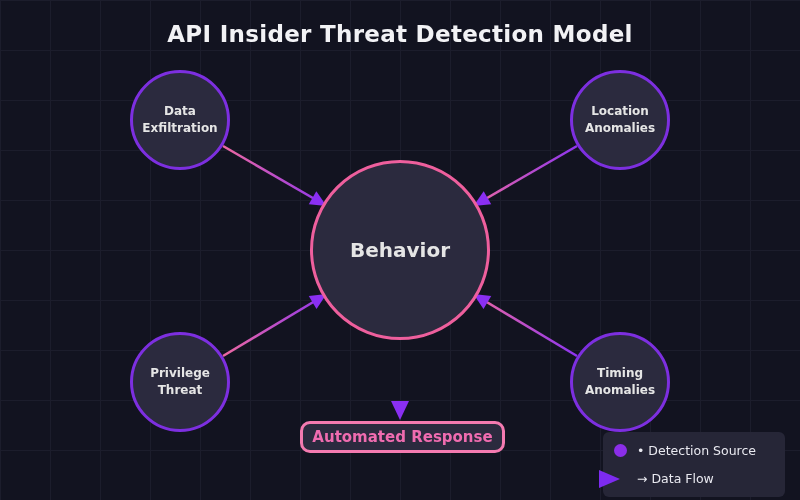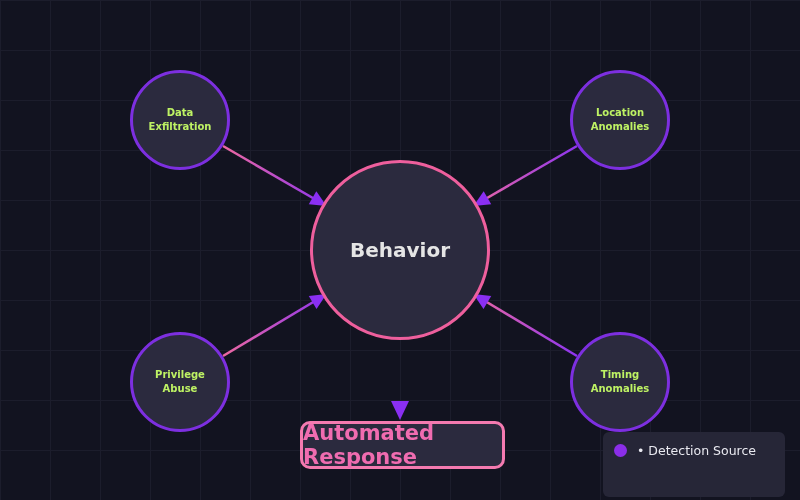--- a/index.html
+++ b/index.html
@@ -17,36 +17,36 @@
     color:#f2f2f5;font-size:23px;font-weight:bold;letter-spacing:.3px;
   }
   .arrows{position:absolute;left:0;top:0;}
   .node{
     position:absolute;border-radius:50%;background:#2b2a3e;box-sizing:border-box;
     display:flex;flex-direction:column;align-items:center;justify-content:center;
     text-align:center;font-weight:bold;
   }
   .satellite{
     width:100px;height:100px;border:3px solid #7d2fe0;
-    color:#bef264;font-size:10px;line-height:1.4;
+    color:#e5e5e5;font-size:12px;line-height:1.4;
   }
   .center-node{
     width:180px;height:180px;border:3.5px solid #ee5f9d;
     color:#e5e5e5;font-size:20px;line-height:1.55;
   }
   #node-tl{left:130px;top:70px;}
   #node-tr{left:570px;top:70px;}
   #node-bl{left:130px;top:332px;}
   #node-br{left:570px;top:332px;}
   #node-center{left:310px;top:160px;}
   .response-box{
-    position:absolute;left:300px;top:421px;width:205px;height:48px;
+    position:absolute;left:300px;top:421px;width:205px;height:32px;
     border:3px solid #f47ab0;border-radius:10px;background:#2b2a3e;
     box-sizing:border-box;display:flex;align-items:center;justify-content:center;
-    color:#f06cb0;font-weight:bold;font-size:21px;
+    color:#f06cb0;font-weight:bold;font-size:15px;
   }
   .legend{
     position:absolute;left:603px;top:432px;width:182px;height:65px;
     background:#262637;border-radius:6px;box-sizing:border-box;
     padding:10px 8px;display:flex;flex-direction:column;justify-content:space-between;
   }
   .legend-row{display:flex;align-items:center;height:17px;}
   .legend-marker{flex:0 0 26px;width:26px;display:flex;align-items:center;}
   .marker-circle{width:13px;height:13px;border-radius:50%;background:#8b2ee8;margin-left:3px;}
   .marker-triangle{
@@ -75,32 +75,33 @@
         <path d="M0.5,0.8 L9.5,5 L0.5,9.2 z" fill="#8a2ff2"></path>
       </marker>
     </defs>
     <line x1="223" y1="146" x2="325" y2="205" stroke="url(#gradLeft)" stroke-width="2.5" marker-end="url(#ah)"></line>
     <line x1="577" y1="146" x2="475" y2="205" stroke="url(#gradRight)" stroke-width="2.5" marker-end="url(#ah)"></line>
     <line x1="223" y1="356" x2="325" y2="295" stroke="url(#gradLeft)" stroke-width="2.5" marker-end="url(#ah)"></line>
     <line x1="577" y1="356" x2="475" y2="295" stroke="url(#gradRight)" stroke-width="2.5" marker-end="url(#ah)"></line>
     <polygon points="391,401 409,401 400,420" fill="#8a2ff2"></polygon>
   </svg>
 
+  <div class="title">API Insider Threat Detection Model</div>
 
   <div class="node satellite" id="node-tl">
     <span>Data</span>
     <span>Exfiltration</span>
   </div>
   <div class="node satellite" id="node-tr">
     <span>Location</span>
     <span>Anomalies</span>
   </div>
   <div class="node satellite" id="node-bl">
     <span>Privilege</span>
-    <span>Abuse</span>
+    <span>Threat</span>
   </div>
   <div class="node satellite" id="node-br">
     <span>Timing</span>
     <span>Anomalies</span>
   </div>
 
   <div class="node center-node" id="node-center">
     <span>Behavior</span>
   </div>
 
@@ -108,15 +109,21 @@
     <span>Automated Response</span>
   </div>
 
   <div class="legend">
     <div class="legend-row">
       <span class="legend-marker">
         <span class="marker-circle"></span>
       </span>
       <span class="legend-label">• Detection Source</span>
     </div>
+    <div class="legend-row">
+      <span class="legend-marker">
+        <span class="marker-triangle"></span>
+      </span>
+      <span class="legend-label">→ Data Flow</span>
+    </div>
   </div>
 
 </div>
 
 </body></html>

